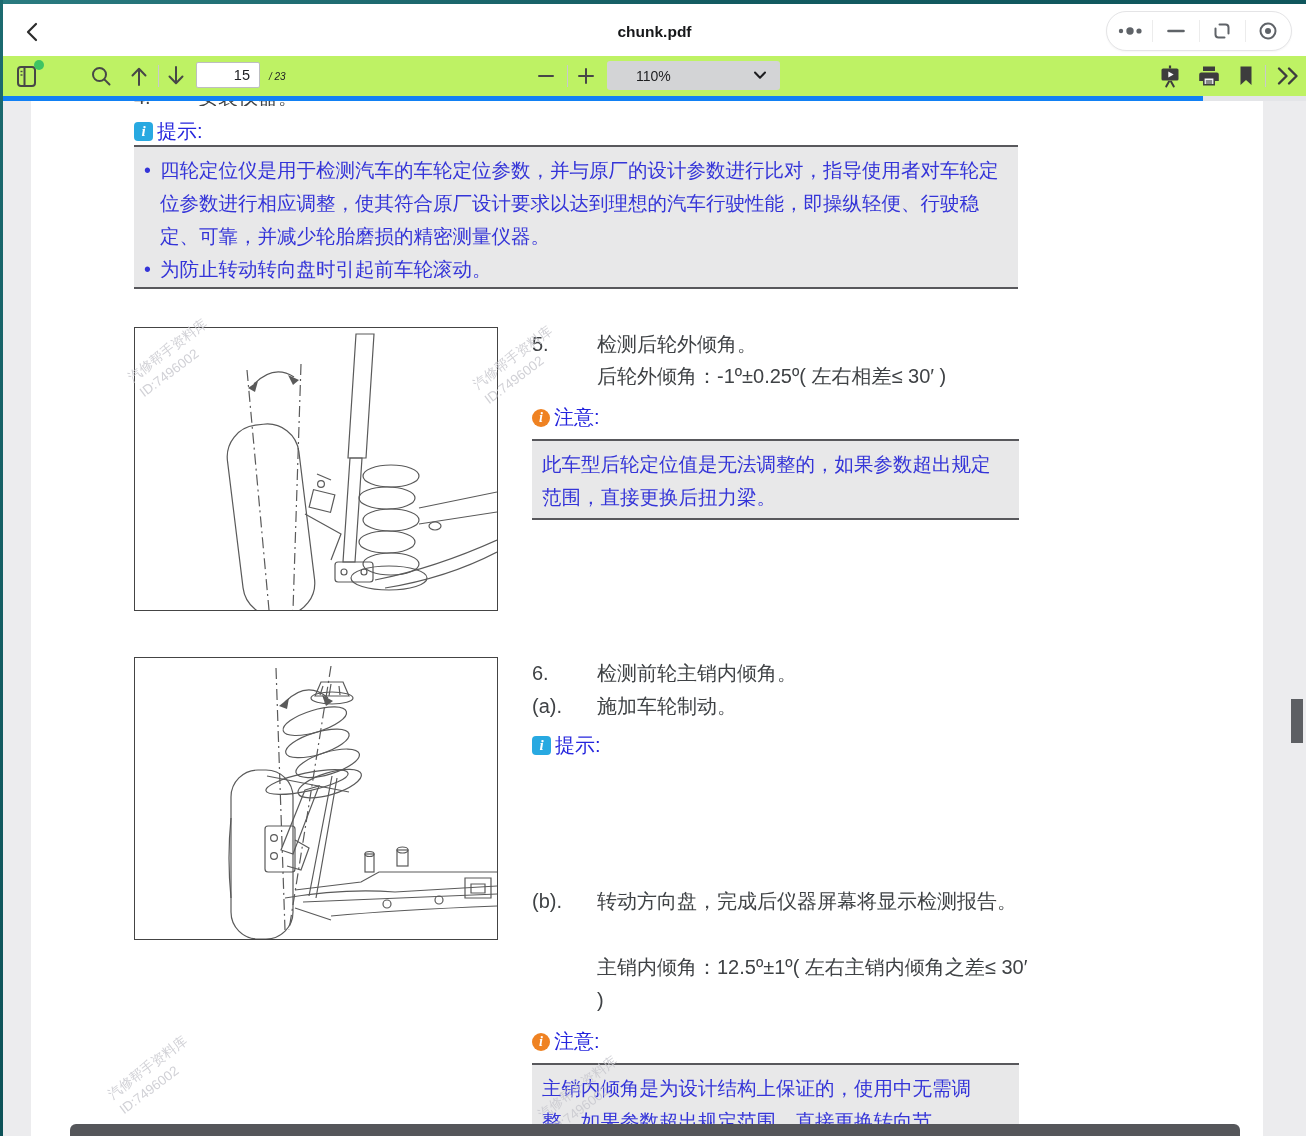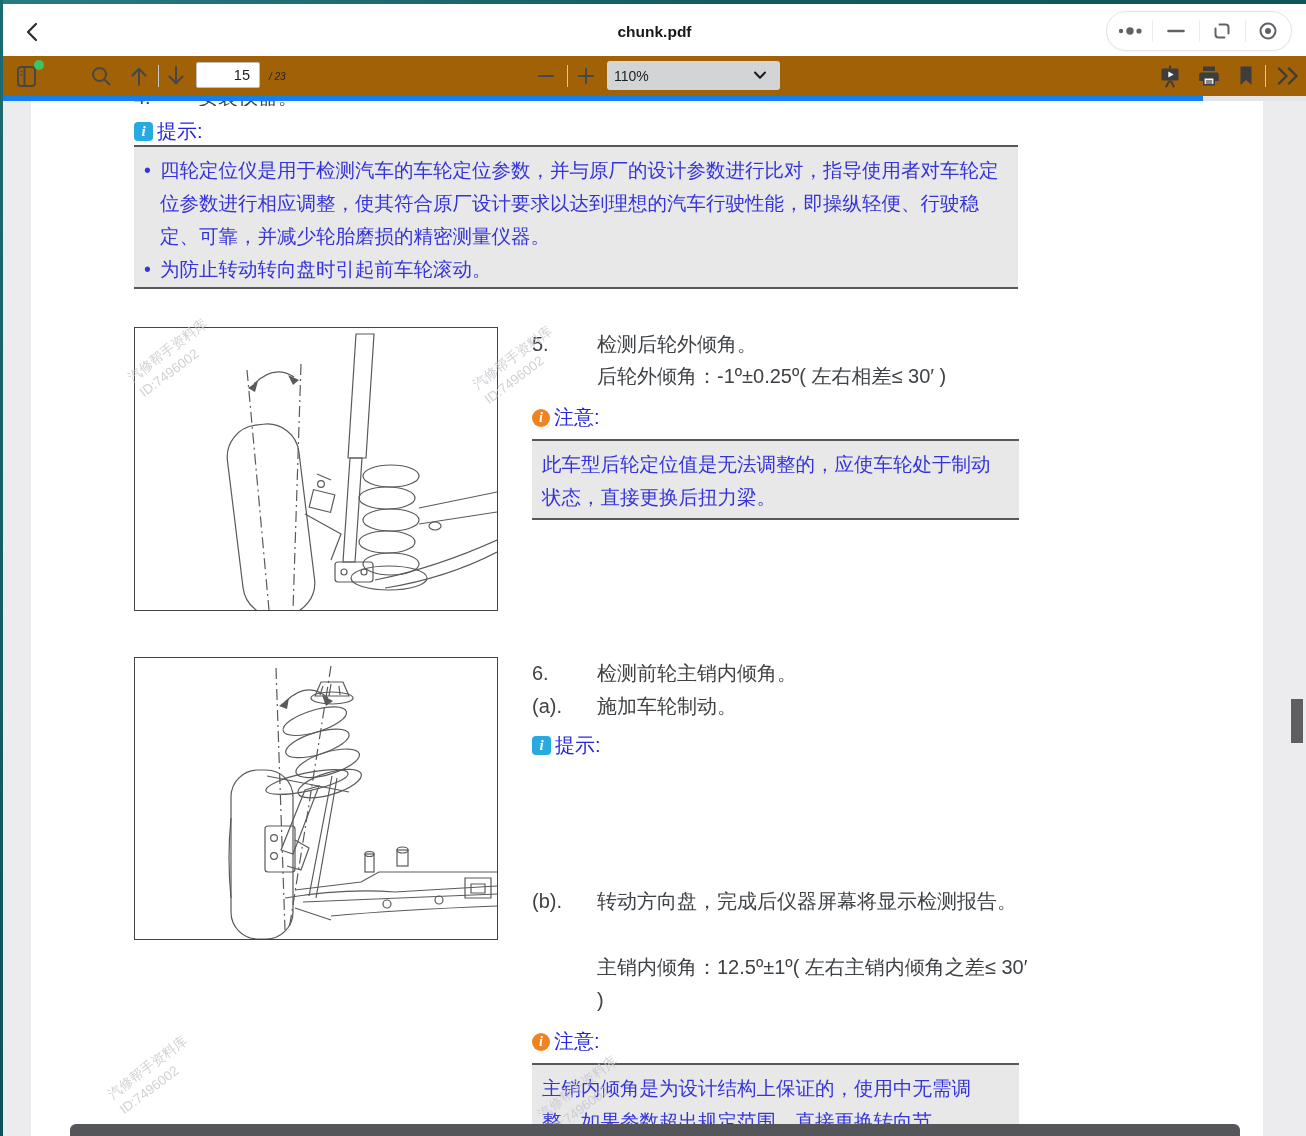--- a/index.html
+++ b/index.html
@@ -16,30 +16,30 @@
     background:linear-gradient(180deg,#1c6b70,#0d5258);z-index:60;}
   
   .titlebar{position:absolute;left:3px;top:4px;width:1303px;height:52px;background:#ffffff;z-index:50;}
   .back-btn{position:absolute;left:15px;top:14px;width:30px;height:28px;display:flex;align-items:center;justify-content:center;cursor:pointer;}
   .window-title{position:absolute;left:0;right:0;top:19px;text-align:center;font-size:15.5px;font-weight:600;color:#17181a;}
   .pill{position:absolute;right:14px;top:7px;width:184px;height:38px;border:1px solid #e4e4e6;border-radius:20px;
     background:#fff;display:flex;align-items:center;box-shadow:0 1px 2px rgba(0,0,0,.04);}
   .pill-btn{flex:1;height:100%;display:flex;align-items:center;justify-content:center;cursor:pointer;}
   .pill-sep{width:1px;height:22px;background:#ececec;}
   
-  .toolbar{position:absolute;left:3px;top:56px;width:1303px;height:40px;background:#a16207;z-index:50;}
+  .toolbar{position:absolute;left:3px;top:56px;width:1303px;height:40px;background:#bef264;z-index:50;}
   .tb-item{position:absolute;top:0;height:40px;display:flex;align-items:center;justify-content:center;}
   .tb-btn{cursor:pointer;}
   .tb-sep{position:absolute;top:9px;width:1px;height:22px;background:#c9cacd;}
   .page-input{position:absolute;left:193px;top:6px;width:64px;height:26px;border:1px solid #bdbec1;border-radius:2px;
     background:#fff;font-family:"Liberation Sans",sans-serif;font-size:14.5px;color:#202124;text-align:right;padding:0 9px 0 4px;box-sizing:border-box;}
   .page-total{position:absolute;left:266px;top:0;height:40px;display:flex;align-items:center;font-size:10px;color:#202124;font-style:italic;}
   .zoom-select{position:absolute;left:604px;top:5px;width:173px;height:29px;background:#d3d4d6;border-radius:3px;
     display:flex;align-items:center;cursor:pointer;}
-  .zoom-select .zval{font-size:14px;color:#1d1e20;padding-left:7px;flex:1;}
+  .zoom-select .zval{font-size:14px;color:#1d1e20;padding-left:29px;flex:1;}
   .zoom-select .zchev{padding-right:13px;display:flex;align-items:center;}
   .badge-green{position:absolute;right:-3px;top:-3px;width:10px;height:10px;border-radius:50%;background:#3ec463;}
   
   .progress{position:absolute;left:0;top:96px;width:1306px;height:5px;background:#e4e5e8;z-index:55;}
   .progress-fill{height:100%;background:#1180f4;}
   
   .viewport{position:absolute;left:3px;top:101px;width:1303px;height:1035px;background:#ececee;overflow:hidden;}
   .pdf-page{position:absolute;left:28px;top:0;width:1232px;height:1035px;background:#ffffff;}
   .scroll-thumb{position:absolute;left:1288px;top:598px;width:12px;height:44px;background:#5d5f63;cursor:pointer;}
   
@@ -297,21 +297,21 @@
       <span>检测后轮外倾角。</span>
     </div>
     <div class="spec-text" style="left:566px;top:259px;width:455px;">后轮外倾角：-1º±0.25º( 左右相差≤ 30′ )</div>
 
     <div class="sec-label" style="left:501px;top:303px;">
       <span class="icon-note">i</span>
       <span>注意:</span>
     </div>
 
     <div class="gray-box" style="left:501px;top:338px;width:487px;height:81px;">
-      <div class="pad">此车型后轮定位值是无法调整的，应使车轮处于制动状态，直接更换后扭力梁。</div>
+      <div class="pad">此车型后轮定位值是无法调整的，如果参数超出规定范围，直接更换后扭力梁。</div>
     </div>
 
     <div class="fig" style="left:103px;top:556px;width:364px;height:283px;">
       <svg width="362" height="281" viewBox="0 0 362 281">
         <g stroke="#5a5a5a" fill="none" stroke-width="1.2">
 
           <rect x="96" y="112" width="62" height="169" rx="27"></rect>
           <path d="M96 160 q-4 40 0 80"></path>
 
           <path d="M141 10 L150 272" stroke-dasharray="11 4 2 4"></path>

